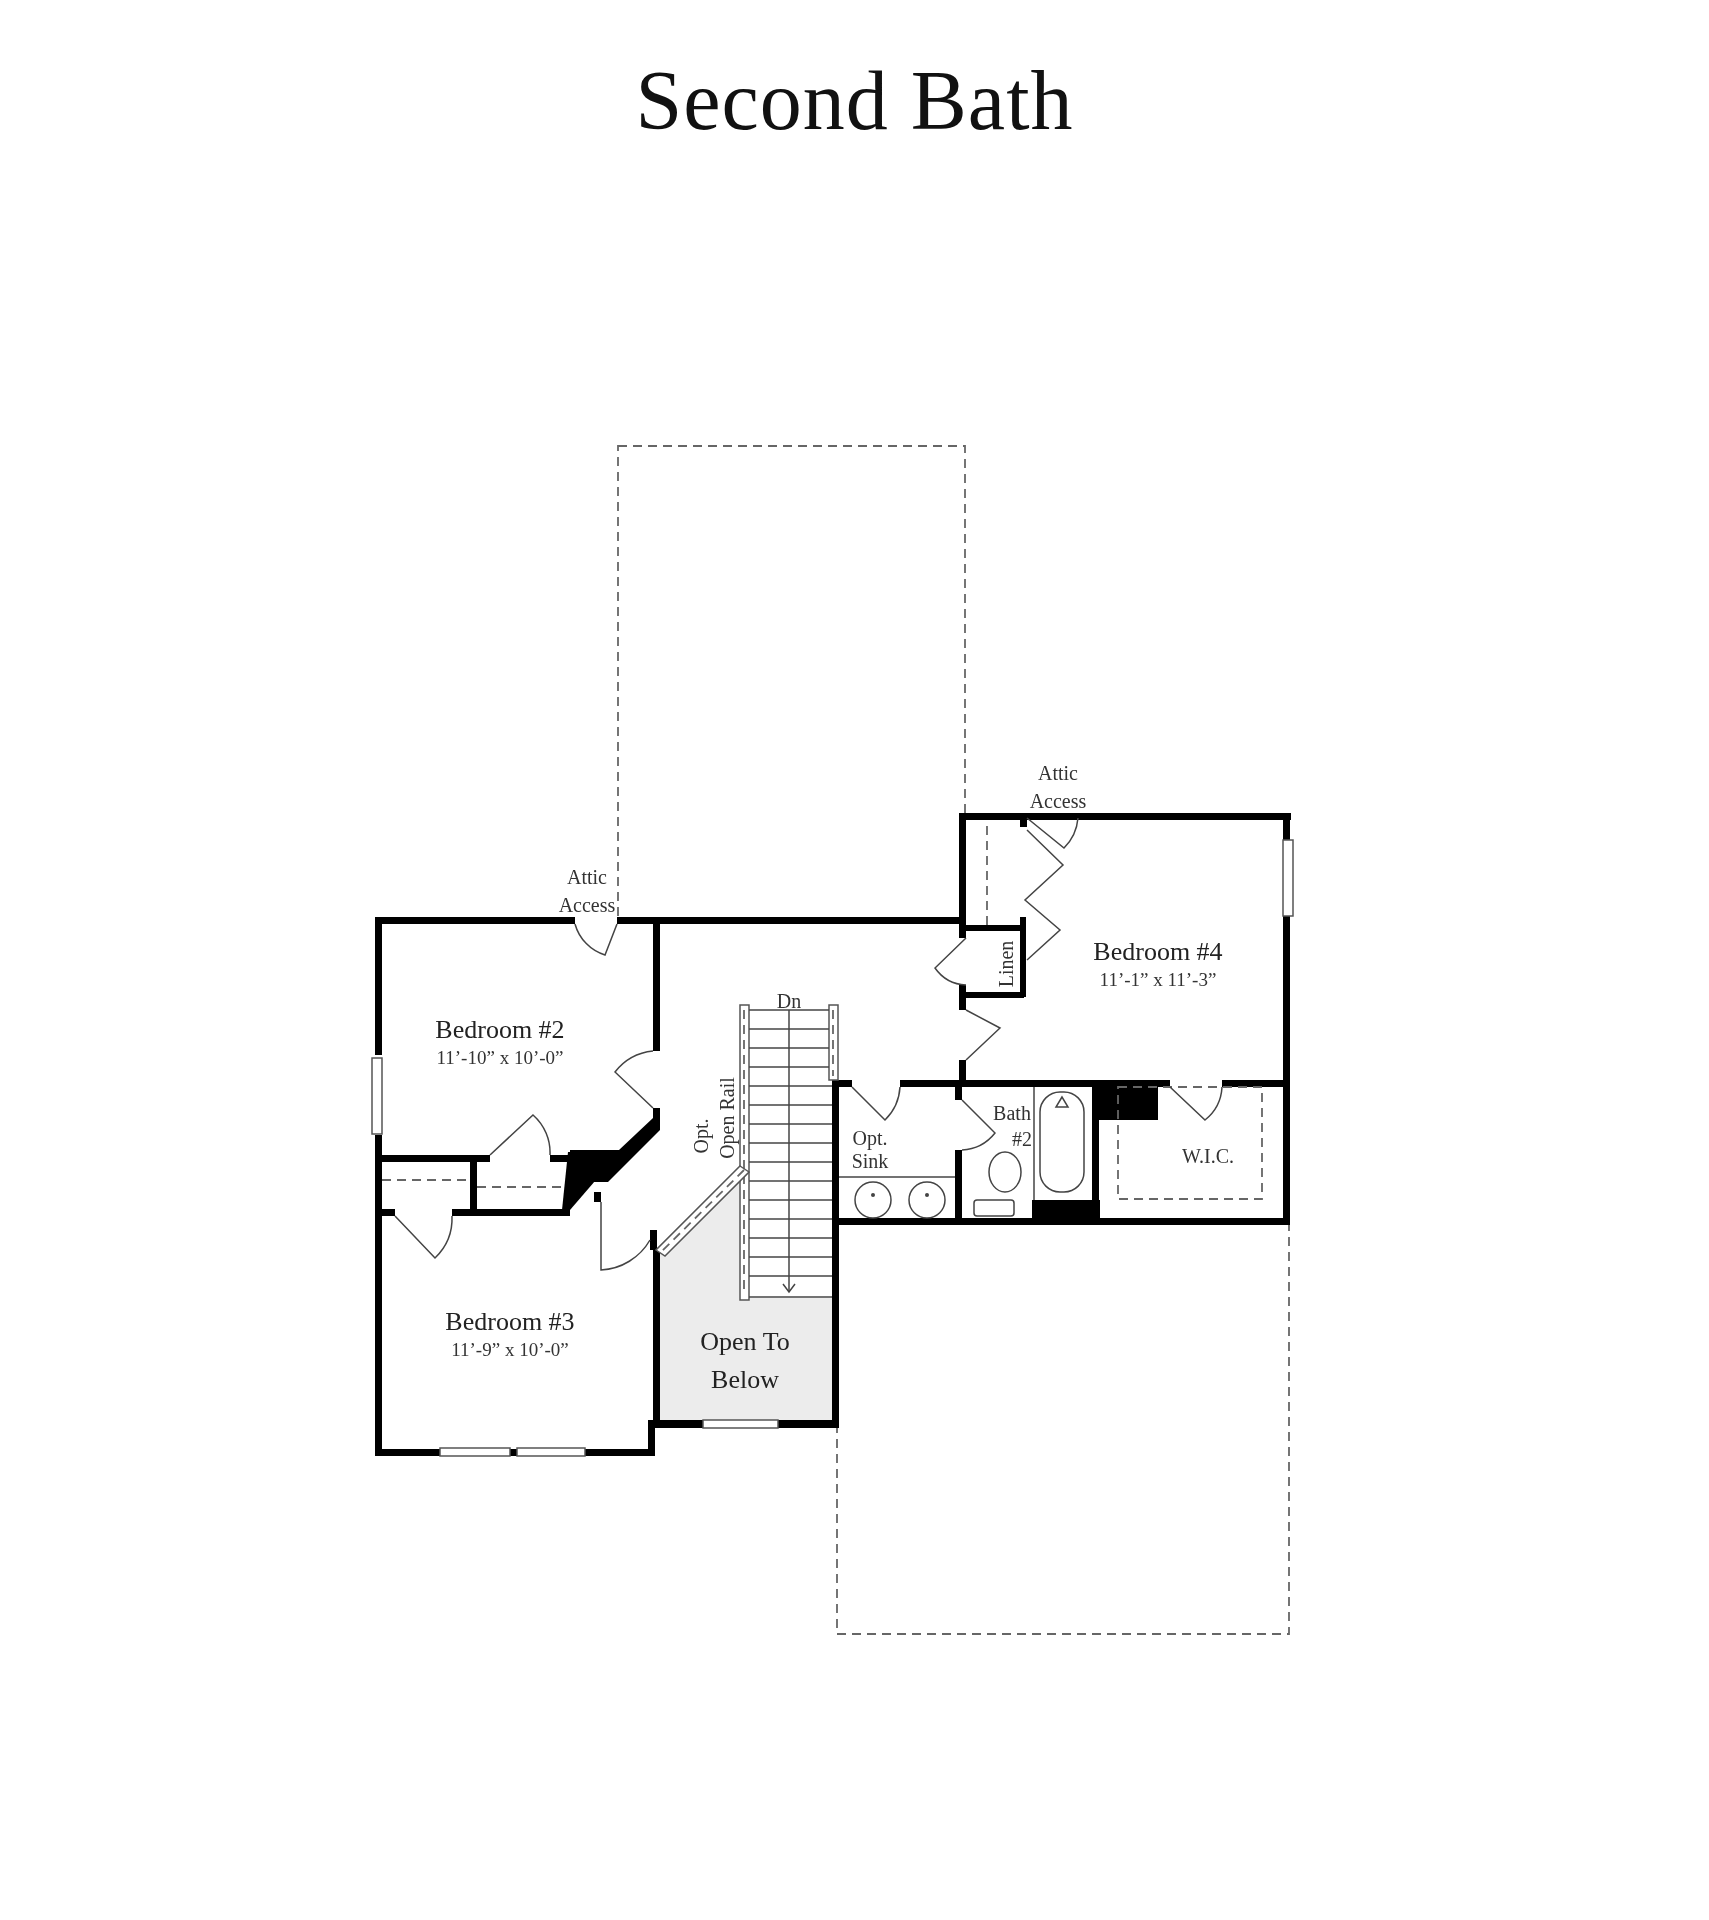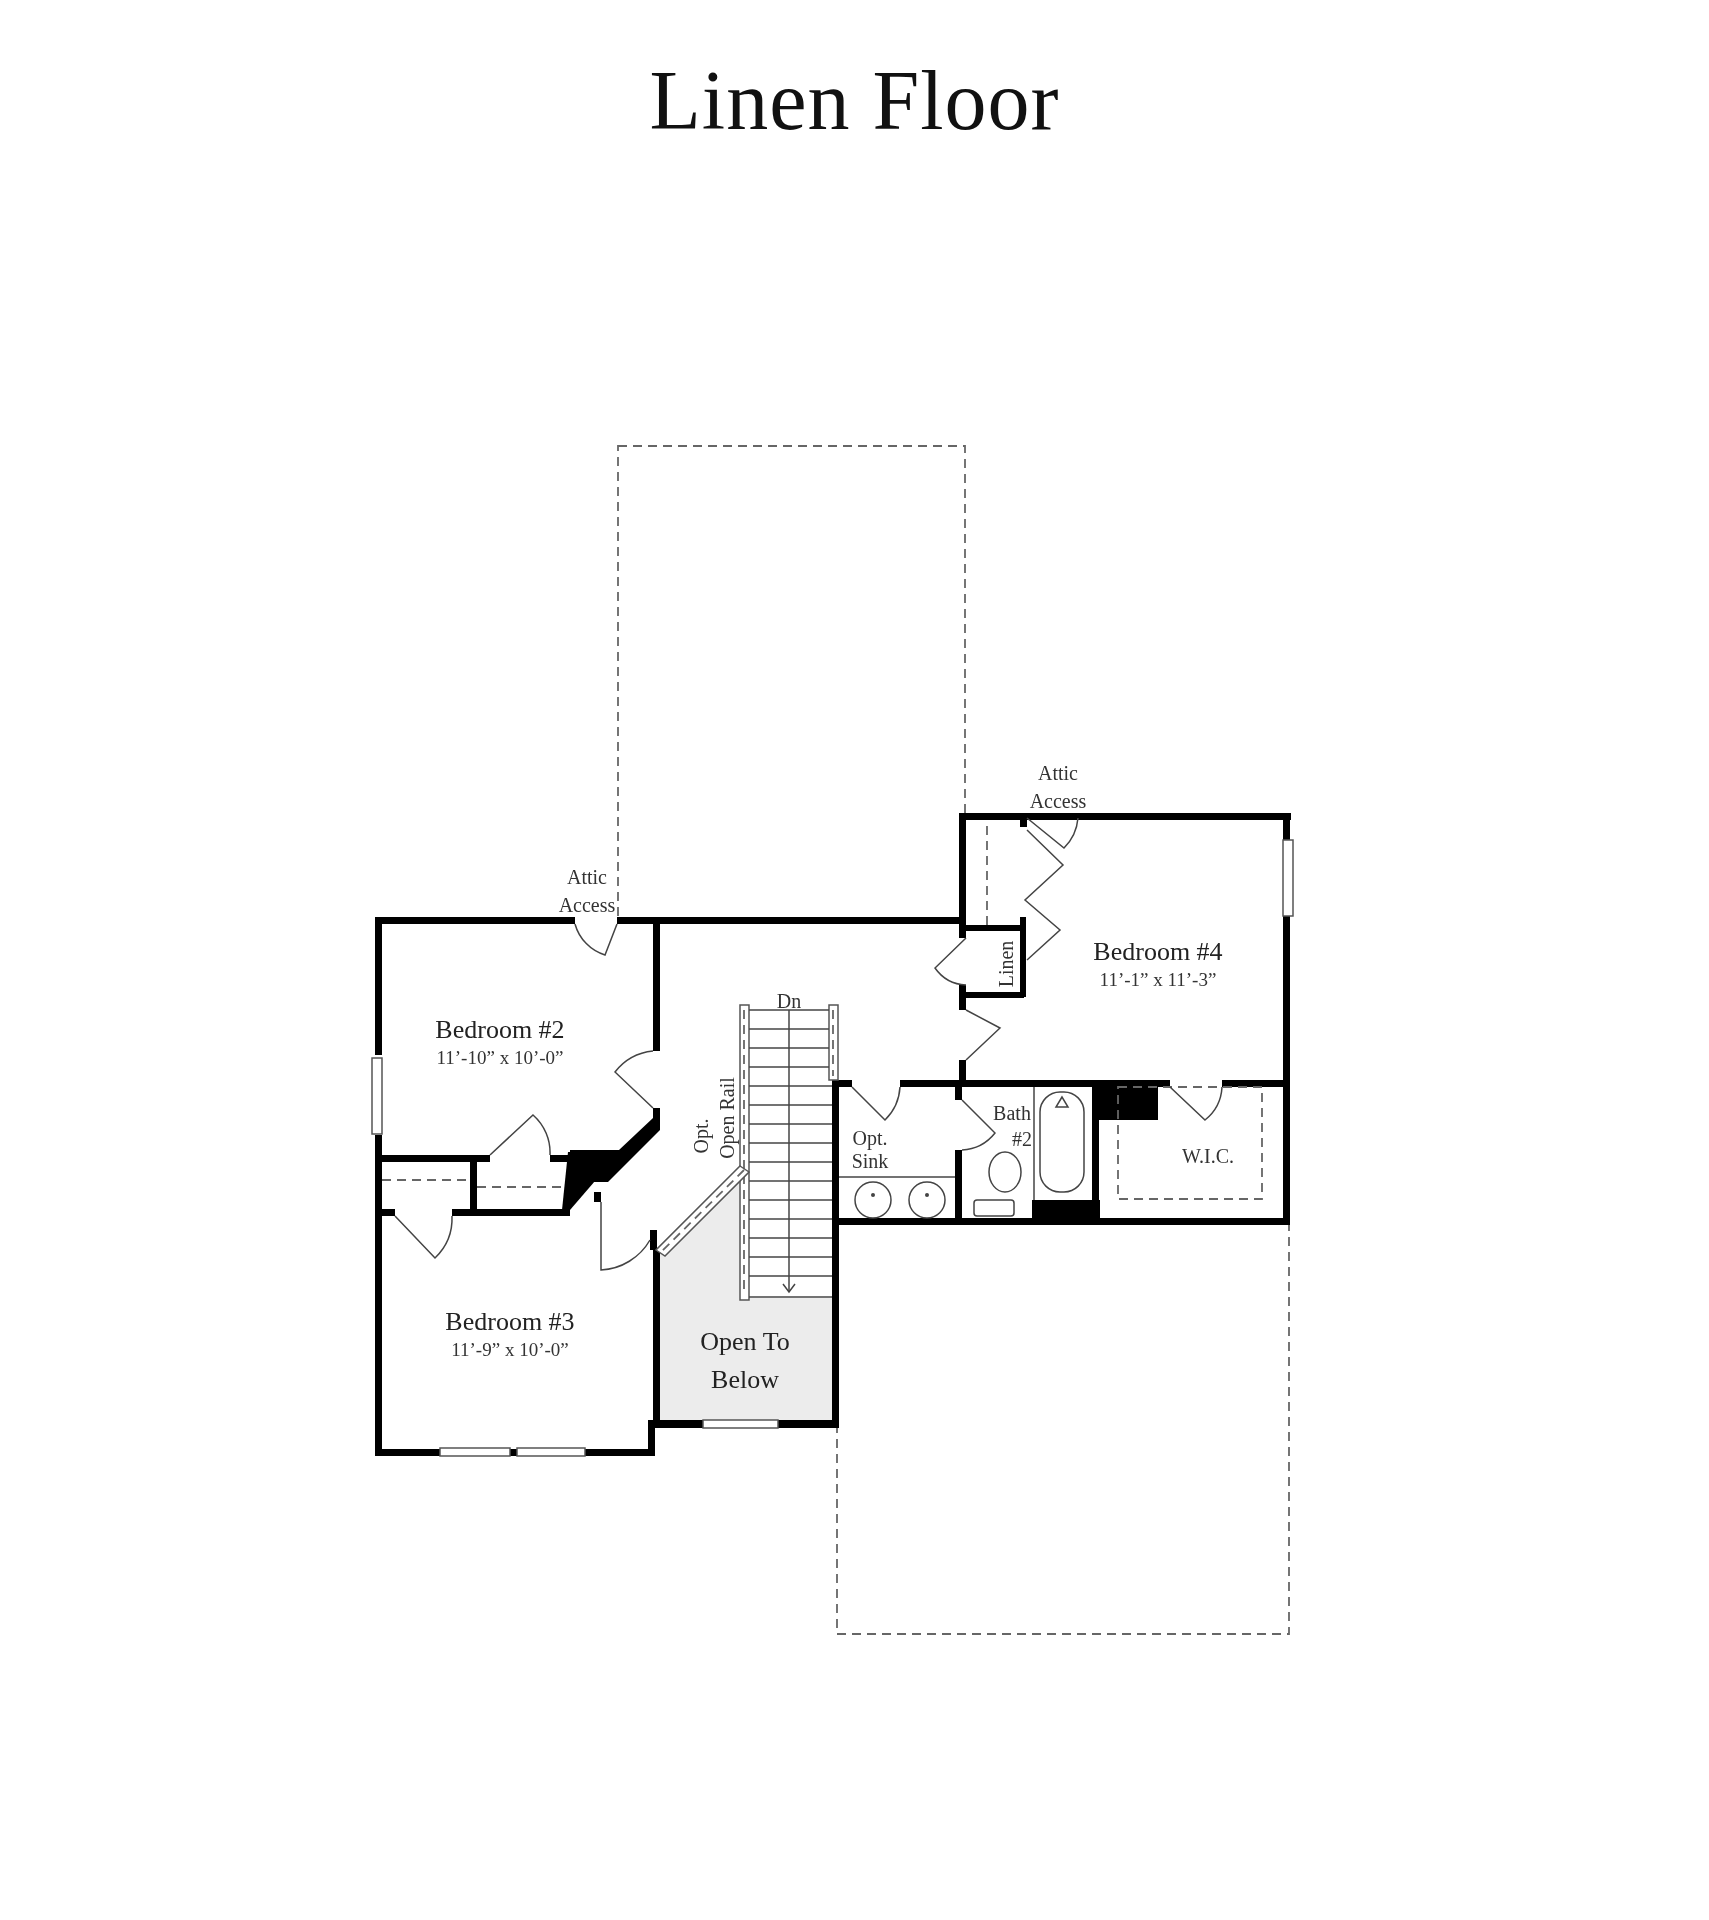--- a/index.html
+++ b/index.html
@@ -11,21 +11,21 @@
   .dim { font-size:19px; fill:#333; }
   .small { font-size:20px; fill:#333; }
   .wall { fill:#000; }
   .thin { stroke:#444; stroke-width:1.5; fill:none; }
   .dash { stroke:#666; stroke-width:1.8; fill:none; stroke-dasharray:9 6; }
   .door { stroke:#555; stroke-width:1.5; fill:#fff; }
 </style>
 </head>
 <body>
 
-<div class="title">Linen Floor</div>
+<div class="title">Second Bath</div>
 
 <svg class="plan" width="1709" height="1920" viewBox="0 0 1709 1920">
 
   <rect class="dash" x="618" y="446" width="347" height="473"></rect>
   <rect class="dash" x="837" y="1224" width="452" height="410"></rect>
 
   <polygon fill="#ececec" points="658,1252 740,1168 740,1298 832,1298 832,1422 658,1422"></polygon>
 
   <g>
 

